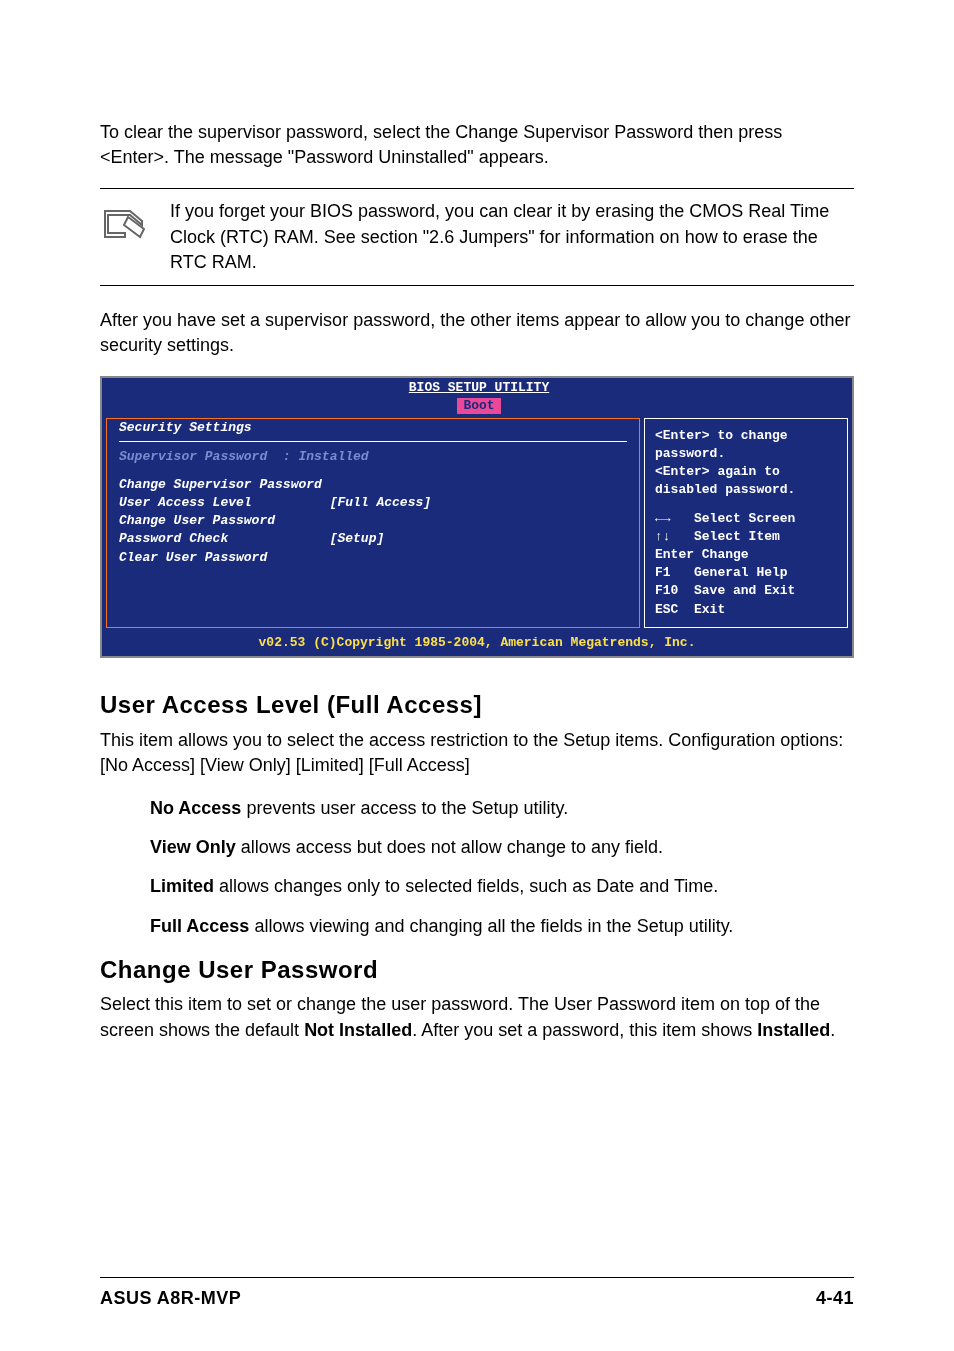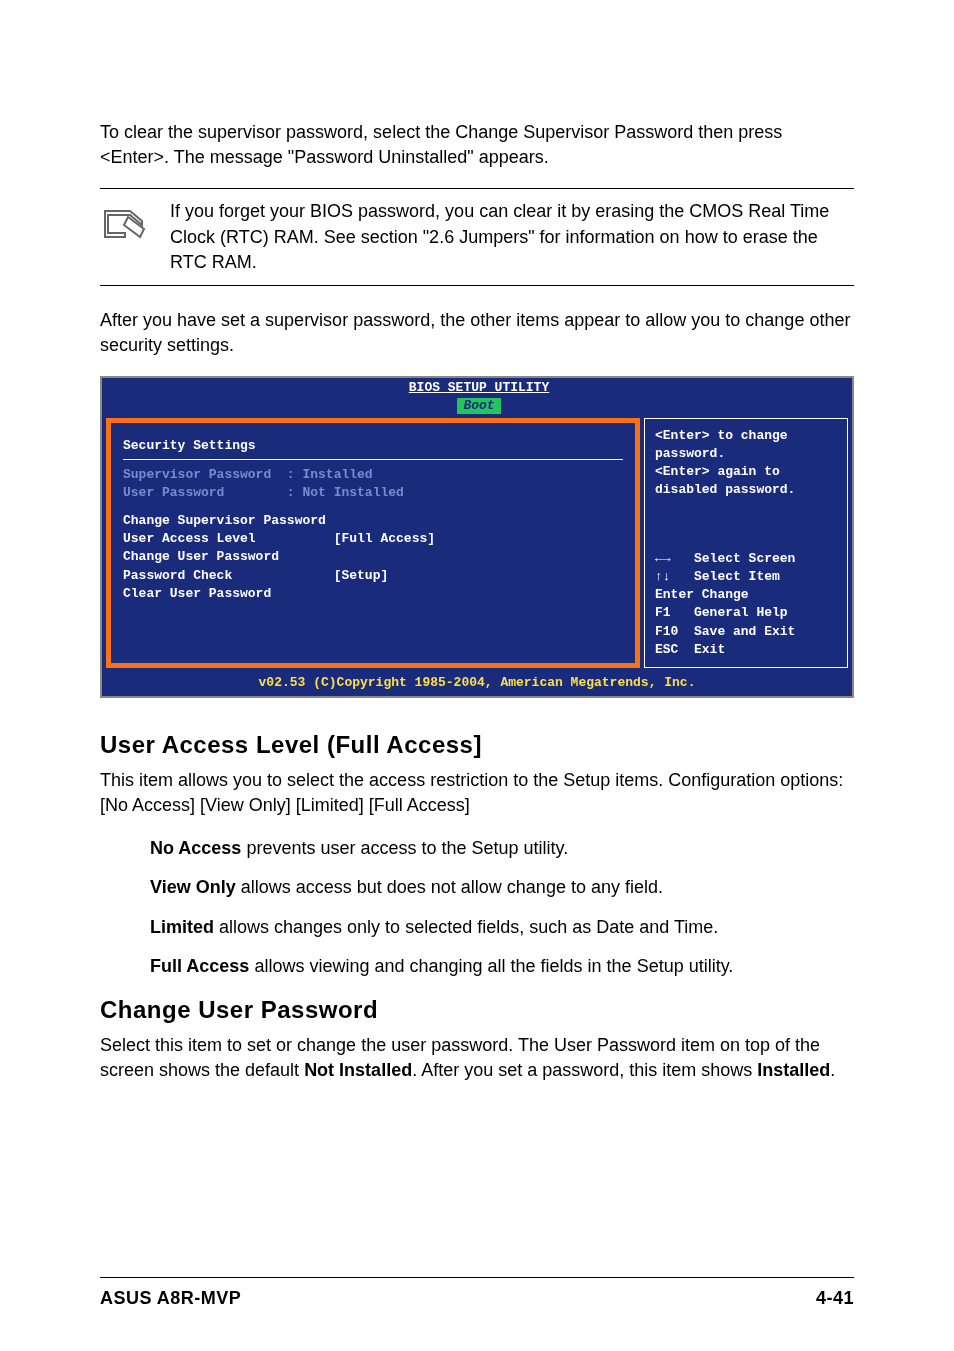--- a/index.html
+++ b/index.html
@@ -41,37 +41,37 @@
   .bios-title {
     background: #1a2b7c;
     color: #fff;
     text-align: center;
     padding: 2px 0 0 4px;
     line-height: 1.2;
   }
   .bios-title .underline { text-decoration: underline; }
   .bios-tab {
     display: inline-block;
-    background: #22c55e;
+    background: #ec4899;
     color: #1a2b7c;
     padding: 0 6px;
     margin-top: 2px;
-    font-style: italic;
   }
   .bios-body {
     display: flex;
     background: #1a2b7c;
     color: #fff;
   }
   .bios-left {
     flex: 1;
-    border: 5px solid #f97316;
+    border: 1px solid #f97316;
     margin: 4px;
-    padding: 14px 12px 60px 12px;
+    padding: 0 12px 60px 12px;
     color: #fff;
+    font-style: italic;
   }
   .bios-left .heading-row {
     border-bottom: 1px solid #fff;
     padding-bottom: 4px;
     margin-bottom: 6px;
   }
   .bios-left .dim { color: #7a8bd0; }
   .bios-left .row { white-space: pre; }
   .bios-right {
     width: 204px;
@@ -132,21 +132,20 @@
 
 <div class="bios-box">
   <div class="bios-title">
     <span class="underline">BIOS SETUP UTILITY</span><br>
     <span class="bios-tab">Boot</span>
   </div>
   <div class="bios-body">
     <div class="bios-left">
       <div class="heading-row">Security Settings</div>
       <div class="row dim"><span>Supervisor Password</span>  <span>: Installed</span></div>
-      <div class="row dim"><span>User Password</span>        <span>: Not Installed</span></div>
       <div class="spacer"></div>
       <div class="row">Change Supervisor Password</div>
       <div class="row"><span>User Access Level</span>          <span>[Full Access]</span></div>
       <div class="row">Change User Password</div>
       <div class="row"><span>Password Check</span>             <span>[Setup]</span></div>
       <div class="row">Clear User Password</div>
     </div>
     <div class="bios-right">
       <div class="bios-right-top">&lt;Enter&gt; to change
 password.

